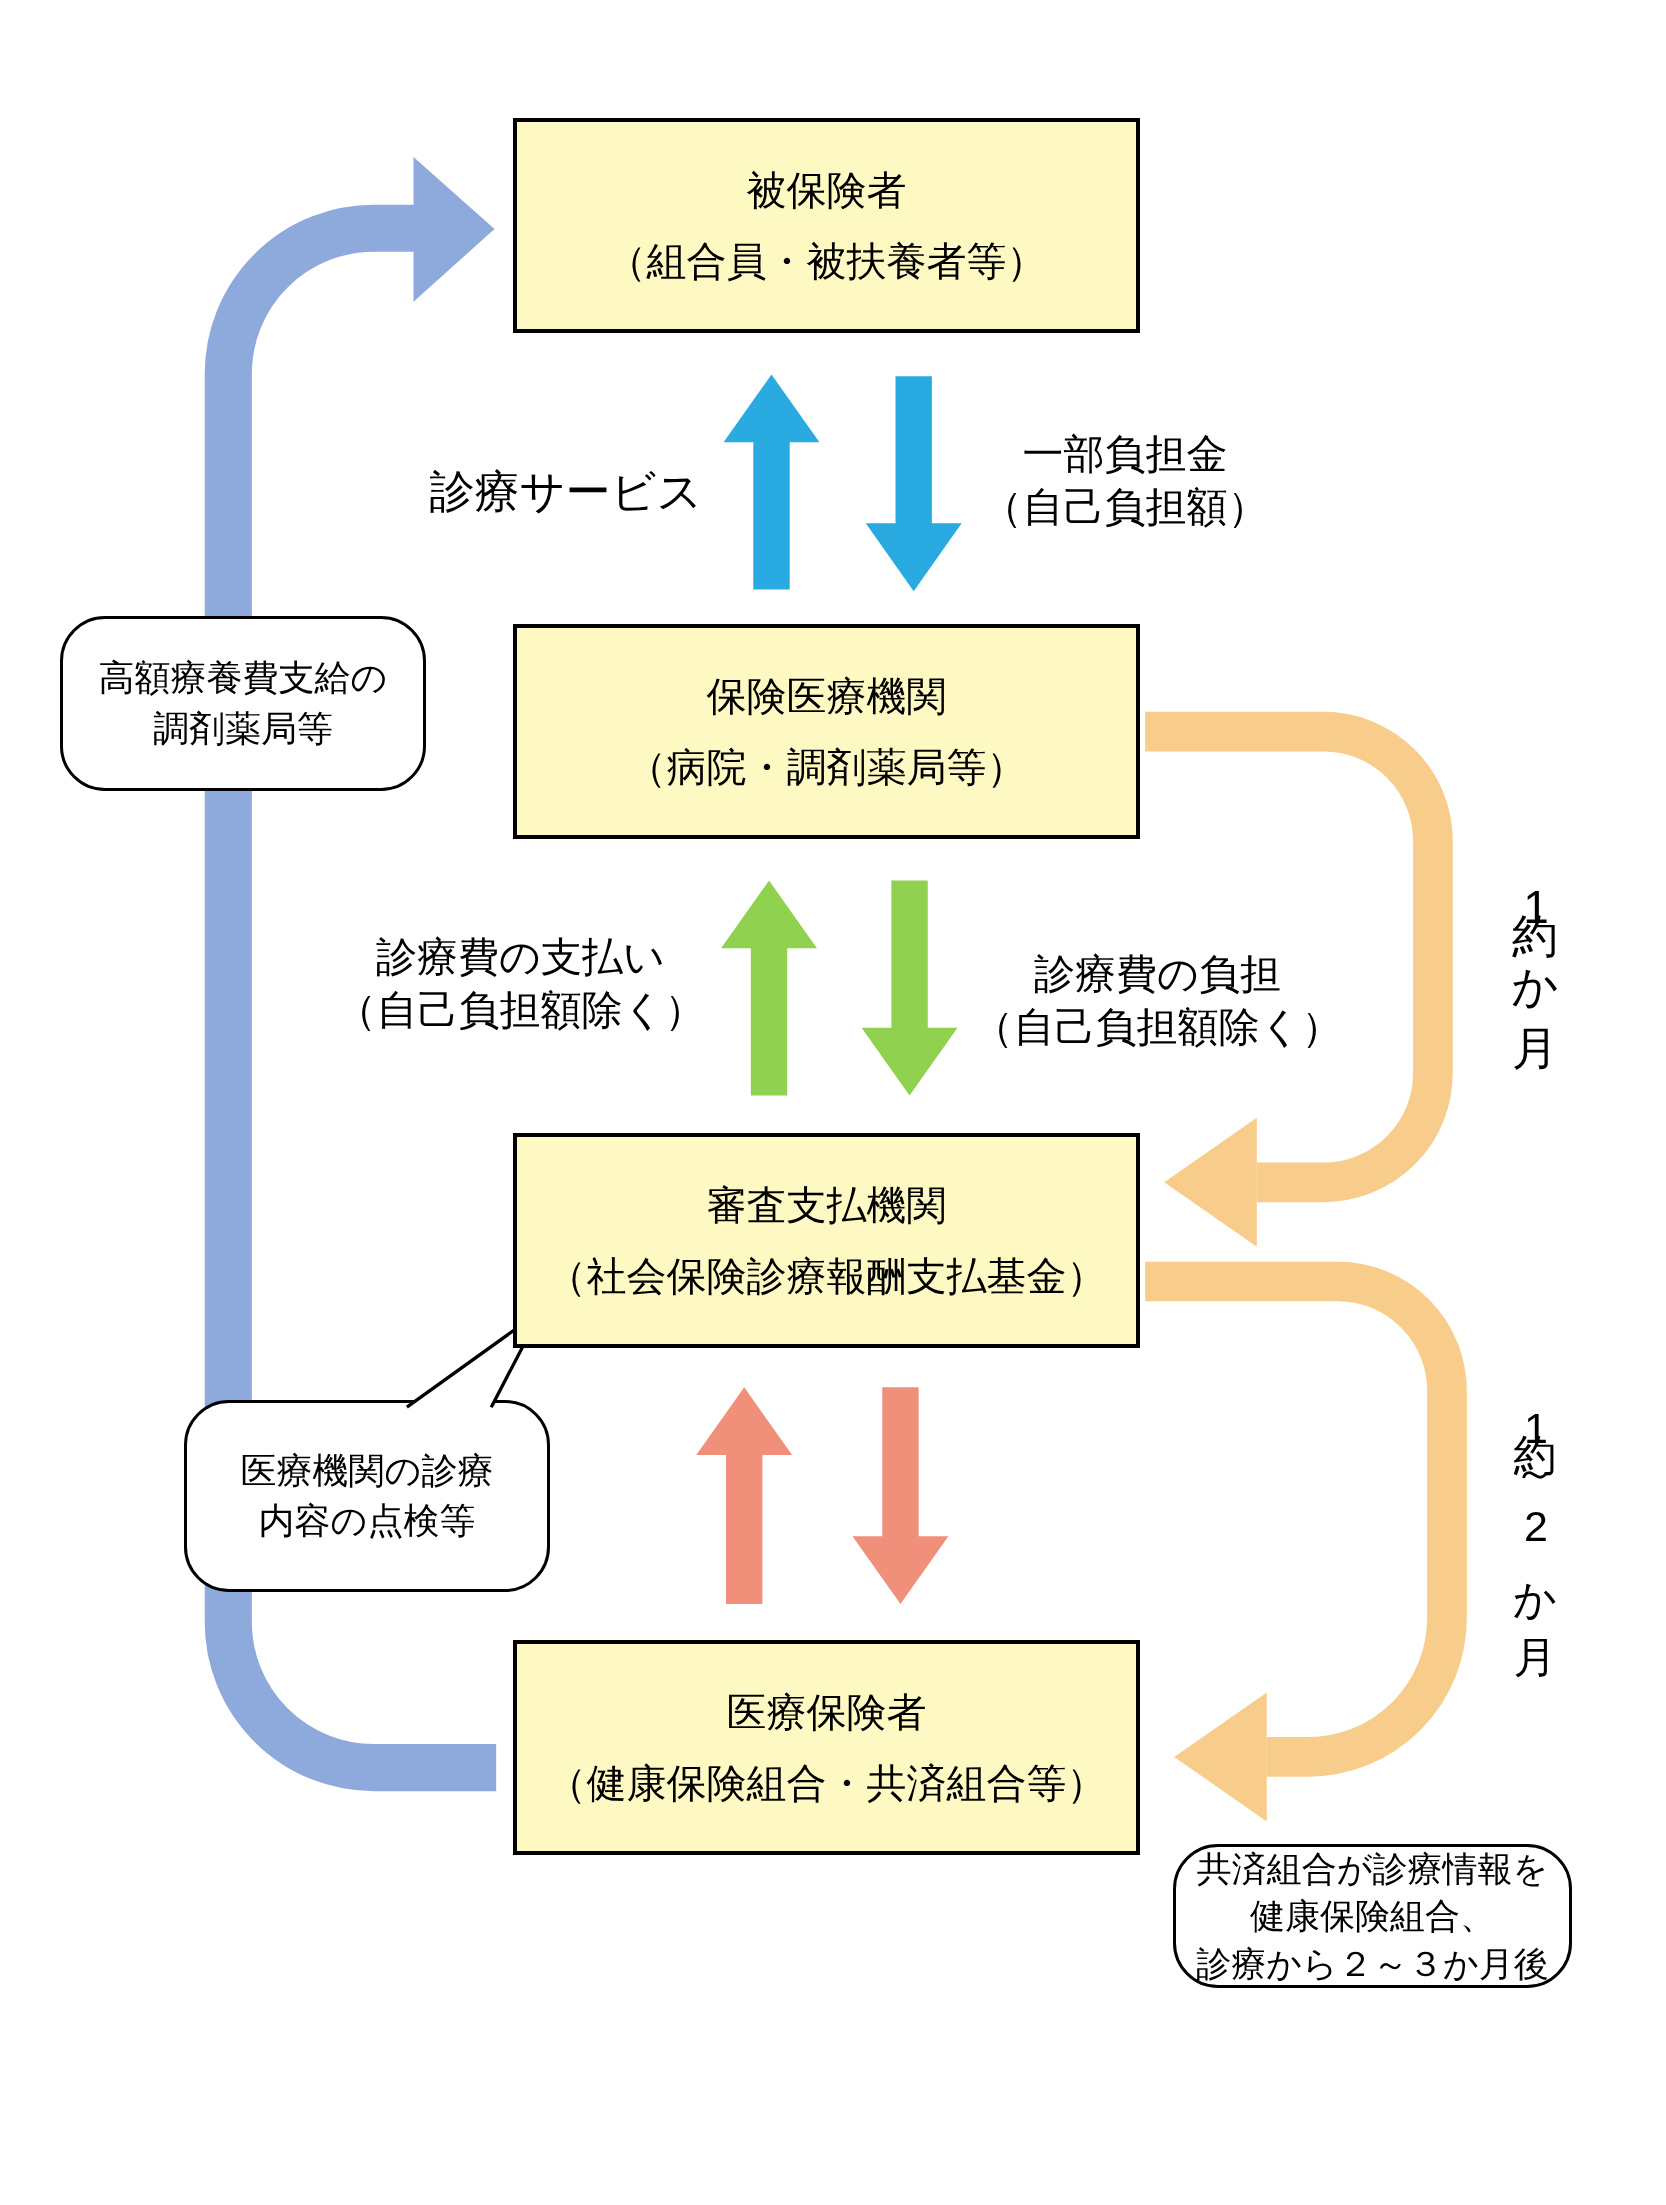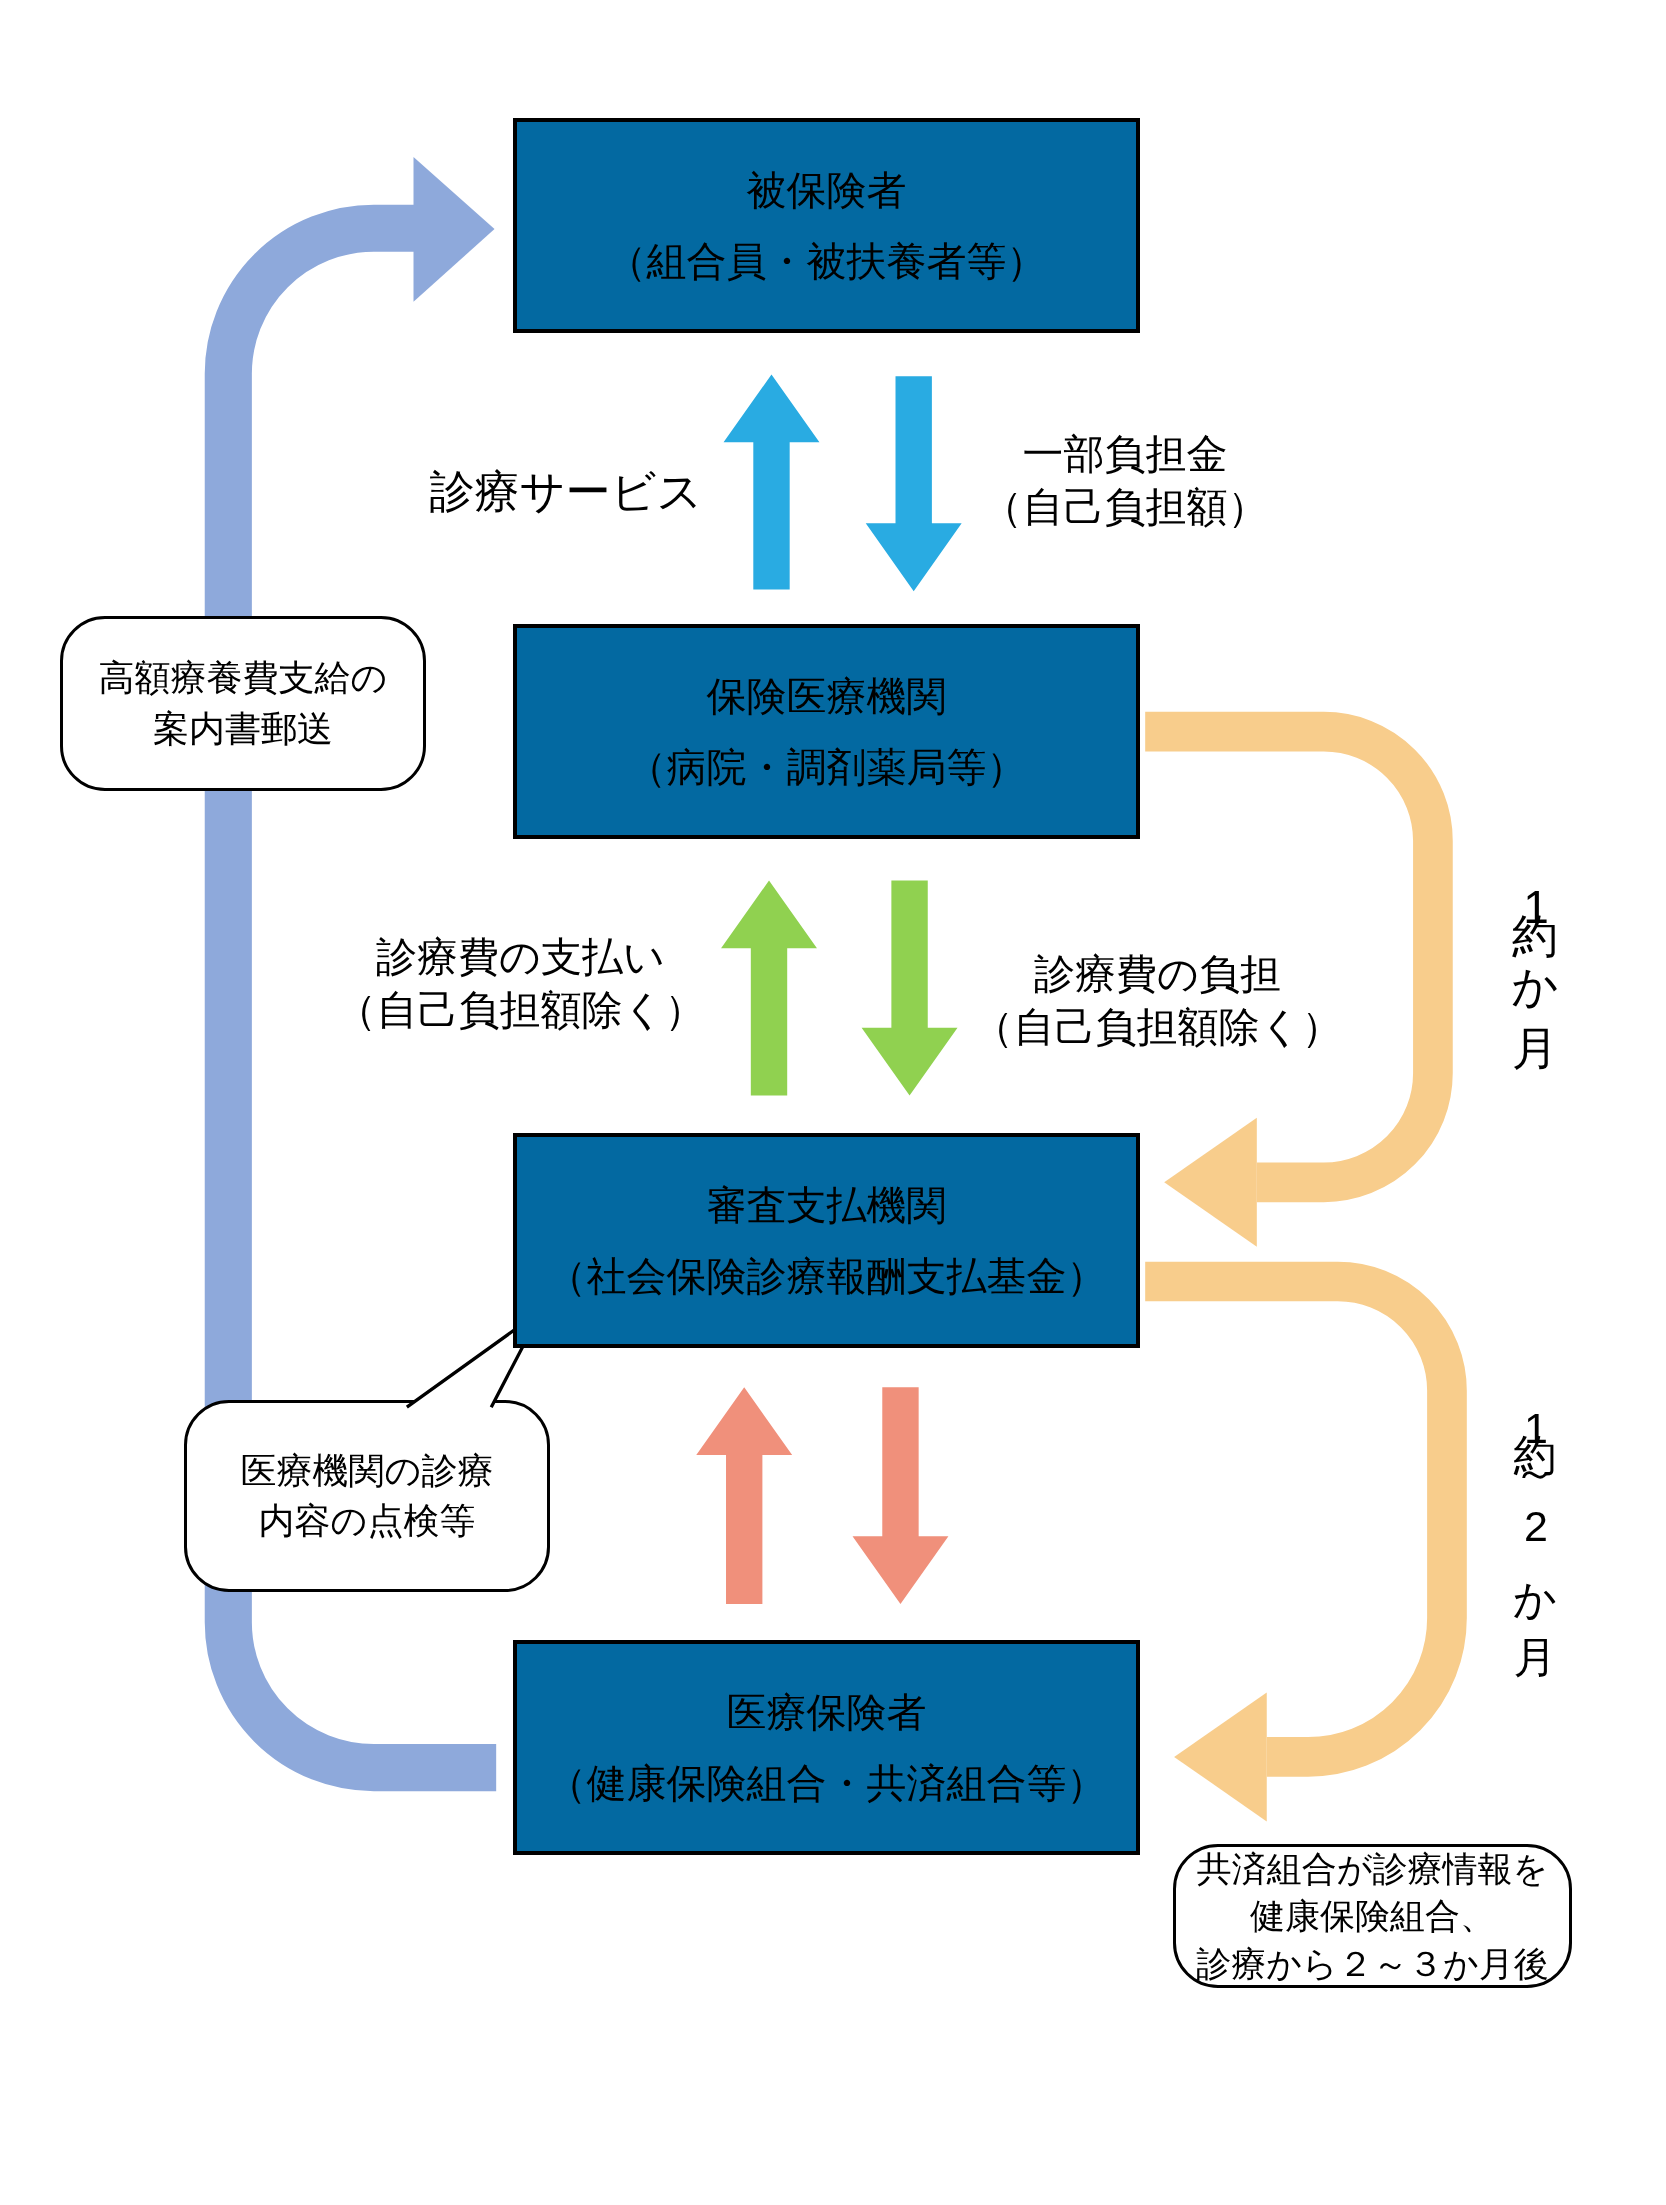--- a/index.html
+++ b/index.html
@@ -17,21 +17,21 @@
   .stroke-loop{stroke:var(--c-loop);fill:none;stroke-width:57;}
   .fill-loop{fill:var(--c-loop);}
   .stroke-orange{stroke:var(--c-orange);fill:none;stroke-width:48;}
   .fill-orange{fill:var(--c-orange);}
   .fill-cyan{fill:var(--c-cyan);}
   .fill-green{fill:var(--c-green);}
   .fill-salmon{fill:var(--c-salmon);}
   
   .entity{
     position:absolute;left:513px;width:627px;height:215px;
-    border:4.1px solid #000;background:#0369a1;box-sizing:border-box;
+    border:4.1px solid #000;background:#fef9c3;box-sizing:border-box;
     display:flex;flex-direction:column;align-items:center;justify-content:center;
     gap:31px;z-index:4;text-align:center;
   }
   .entity .t{font-size:40px;line-height:1;}
   #box-insured{top:118px;}
   #box-institution{top:624px;}
   #box-review{top:1133px;}
   #box-insurer{top:1640px;}
   
   .flabel{position:absolute;z-index:2;font-size:41px;line-height:1.3;text-align:center;}
@@ -124,21 +124,21 @@
     <div>診療費の負担</div>
     <div>（自己負担額除く）</div>
   </div>
 
   <div class="vlabel" id="label-month1">約1か月</div>
 
   <div class="vlabel" id="label-month2">約1～2か月</div>
 
   <div class="callout" id="callout-refund">
     <div>高額療養費支給の</div>
-    <div>案内書郵送</div>
+    <div>調剤薬局等</div>
   </div>
 
   <div class="callout" id="callout-review">
     <div>医療機関の診療</div>
     <div>内容の点検等</div>
   </div>
 
   <div class="callout" id="callout-note">
     <div>共済組合が診療情報を</div>
     <div>健康保険組合、</div>

